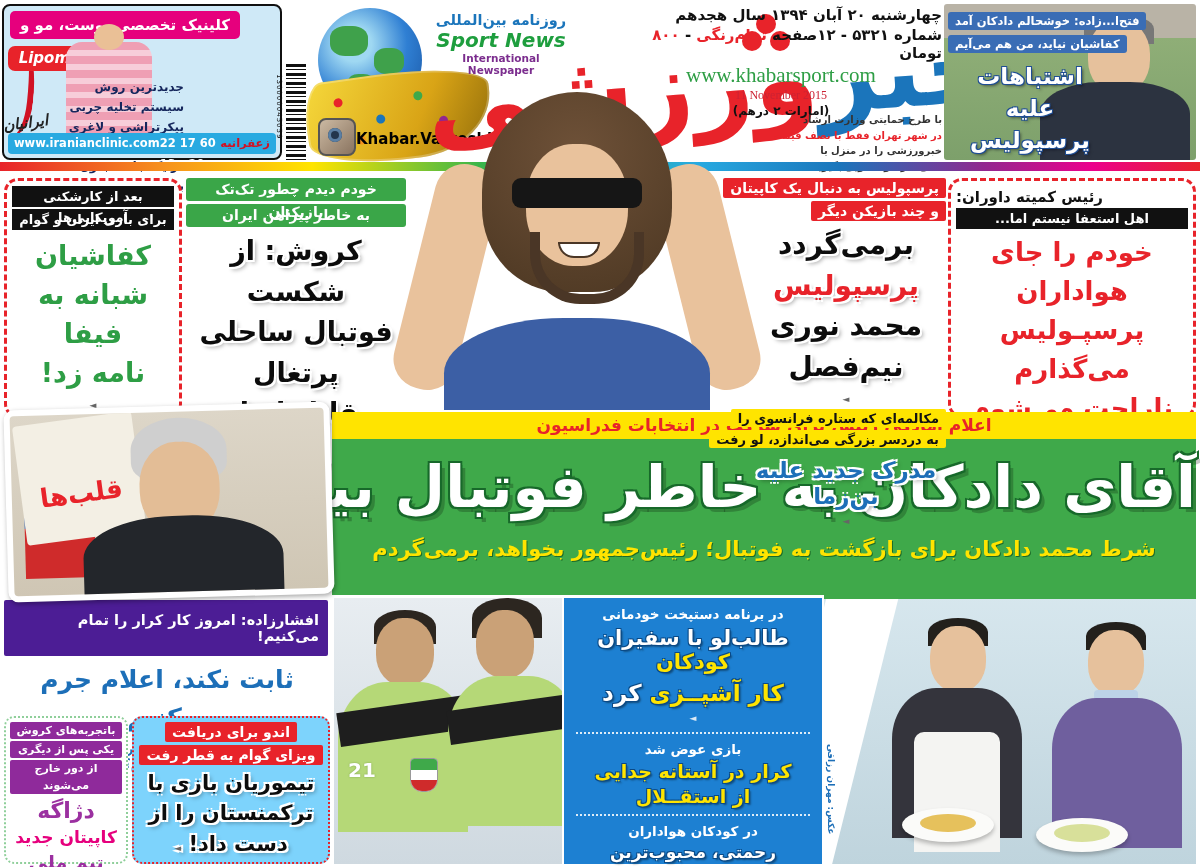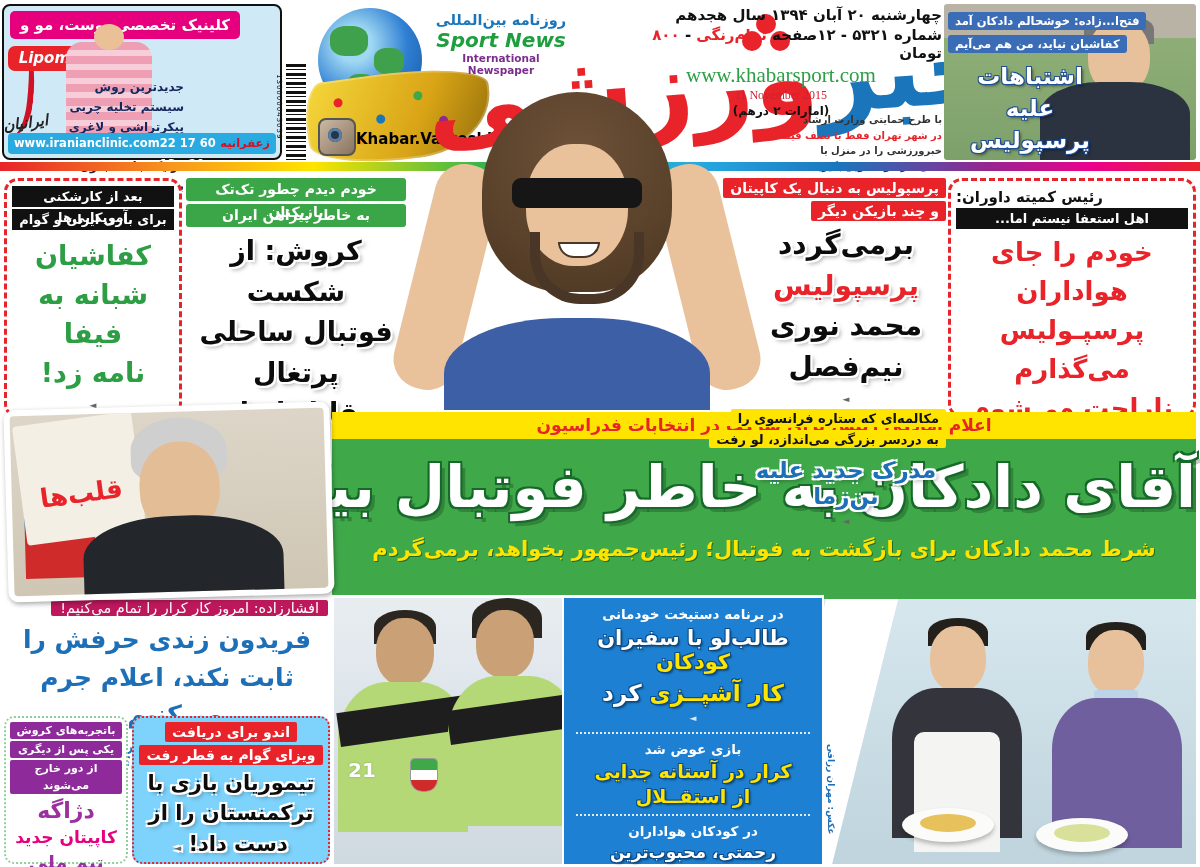--- a/index.html
+++ b/index.html
@@ -132,21 +132,21 @@
   .dk-flag{position:absolute;left:auto;right:232px;top:14px;width:70px;height:150px;}
   .dk-flag i{position:absolute;left:0;width:100%;height:33%;}
   .dk-poster{position:absolute;left:8px;top:4px;width:120px;height:120px;background:#f3efe4;border-radius:4px;
              color:#e8232a;font-weight:900;font-size:26px;text-align:center;line-height:150px;transform:rotate(-6deg);}
   .dk-hair{position:absolute;left:120px;top:6px;width:96px;height:64px;background:#cfcfcf;border-radius:50% 50% 30% 30%;}
   .dk-face{position:absolute;left:128px;top:30px;width:80px;height:92px;background:#e3bd96;border-radius:46%;}
   .dk-suit{position:absolute;left:70px;top:104px;width:200px;height:90px;background:#23262b;border-radius:45% 45% 0 0;}
 
   
   .karrar{left:4px;top:600px;width:326px;}
-  .kr-strip{display:table;margin-right:2px;background:#be185d;color:#fff;font-weight:400;font-size:14.5px;padding:0 9px;border-radius:2px;}
+  .kr-strip{display:table;margin-right:2px;background:#4c1d95;color:#fff;font-weight:700;font-size:14.5px;padding:12px 9px;border-radius:2px;}
   .kr-head{color:#1d6fb8;font-weight:900;font-size:25px;line-height:1.5;text-align:center;margin-top:5px;}
   .kr-sub{color:#1d6fb8;font-weight:800;font-size:13px;text-align:center;margin-top:5px;}
 
   
   .dejagah{left:4px;top:716px;width:124px;height:148px;border:2.5px dotted #8fcf9a;border-radius:10px;background:#fff;box-sizing:border-box;padding:4px;}
   .pstrip{display:block;background:#8f2a9b;color:#fff;font-weight:bold;font-size:11px;line-height:17px;text-align:center;margin-bottom:2px;border-radius:2px;}
   .dj1{color:#9b30a0;font-weight:900;font-size:22px;text-align:center;margin-top:4px;}
   .dj2{color:#e6007d;font-weight:900;font-size:17px;text-align:center;margin-top:4px;text-shadow:1px 1px 0 #fff;}
   .dj3{color:#9b30a0;font-weight:900;font-size:19px;text-align:center;margin-top:4px;}
 
@@ -363,21 +363,20 @@
       <div class="dk-poster">قلب‌ها</div>
       <div class="dk-hair"></div>
       <div class="dk-face"></div>
       <div class="dk-suit"></div>
     </div>
   </div>
 
   <div class="abs karrar">
     <span class="kr-strip">افشارزاده: امروز کار کرار را تمام می‌کنیم!</span>
     <div class="kr-head">
-      <div>فریدون زندی حرفش را</div>
       <div><span>ثابت نکند، اعلام جرم می‌کنیم</span> <span class="marker">◄</span></div>
     </div>
     <div class="kr-sub">کرار ۳۵۰ میلیون گرفته، چطور می‌گوید ۱۰۰ دلار هم نگرفته‌ام؟</div>
   </div>
 
   <div class="abs dejagah">
     <span class="pstrip">باتجربه‌های کروش</span>
     <span class="pstrip">یکی پس از دیگری</span>
     <span class="pstrip">از دور خارج می‌شوند</span>
     <div class="dj1">دژاگه</div>

